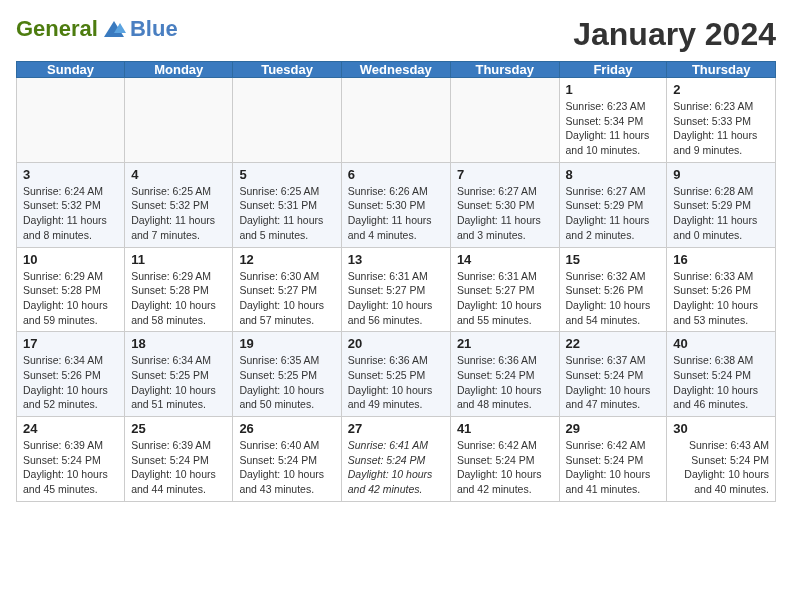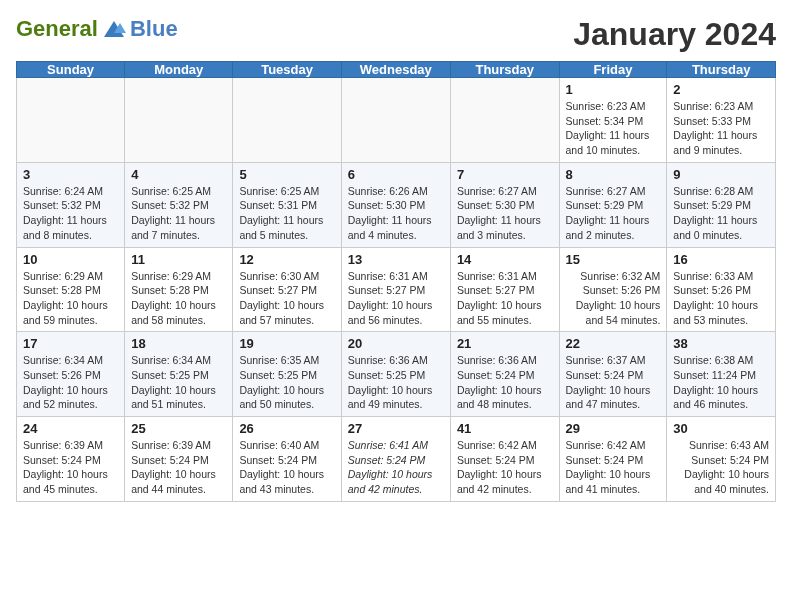--- a/index.html
+++ b/index.html
@@ -212,21 +212,21 @@
 Daylight: 10 hours and 56 minutes.</div>
         </td>
         <td>
           <div class="day-number">14</div>
           <div class="day-info" style="white-space: pre-line;">Sunrise: 6:31 AM
 Sunset: 5:27 PM
 Daylight: 10 hours and 55 minutes.</div>
         </td>
         <td>
           <div class="day-number">15</div>
-          <div class="day-info" style="white-space: pre-line; text-align: right;">Sunrise: 6:32 AM
+          <div class="day-info" style="white-space: pre-line;">Sunrise: 6:32 AM
 Sunset: 5:26 PM
 Daylight: 10 hours and 54 minutes.</div>
         </td>
         <td>
           <div class="day-number">16</div>
           <div class="day-info" style="white-space: pre-line;">Sunrise: 6:33 AM
 Sunset: 5:26 PM
 Daylight: 10 hours and 53 minutes.</div>
         </td>
       </tr>
@@ -261,23 +261,23 @@
 Sunset: 5:24 PM
 Daylight: 10 hours and 48 minutes.</div>
         </td>
         <td>
           <div class="day-number">22</div>
           <div class="day-info" style="white-space: pre-line;">Sunrise: 6:37 AM
 Sunset: 5:24 PM
 Daylight: 10 hours and 47 minutes.</div>
         </td>
         <td>
-          <div class="day-number">38</div>
+          <div class="day-number">40</div>
           <div class="day-info" style="white-space: pre-line;">Sunrise: 6:38 AM
-Sunset: 11:24 PM
+Sunset: 5:24 PM
 Daylight: 10 hours and 46 minutes.</div>
         </td>
       </tr>
       <tr>
         <td>
           <div class="day-number">24</div>
           <div class="day-info" style="white-space: pre-line;">Sunrise: 6:39 AM
 Sunset: 5:24 PM
 Daylight: 10 hours and 45 minutes.</div>
         </td>

